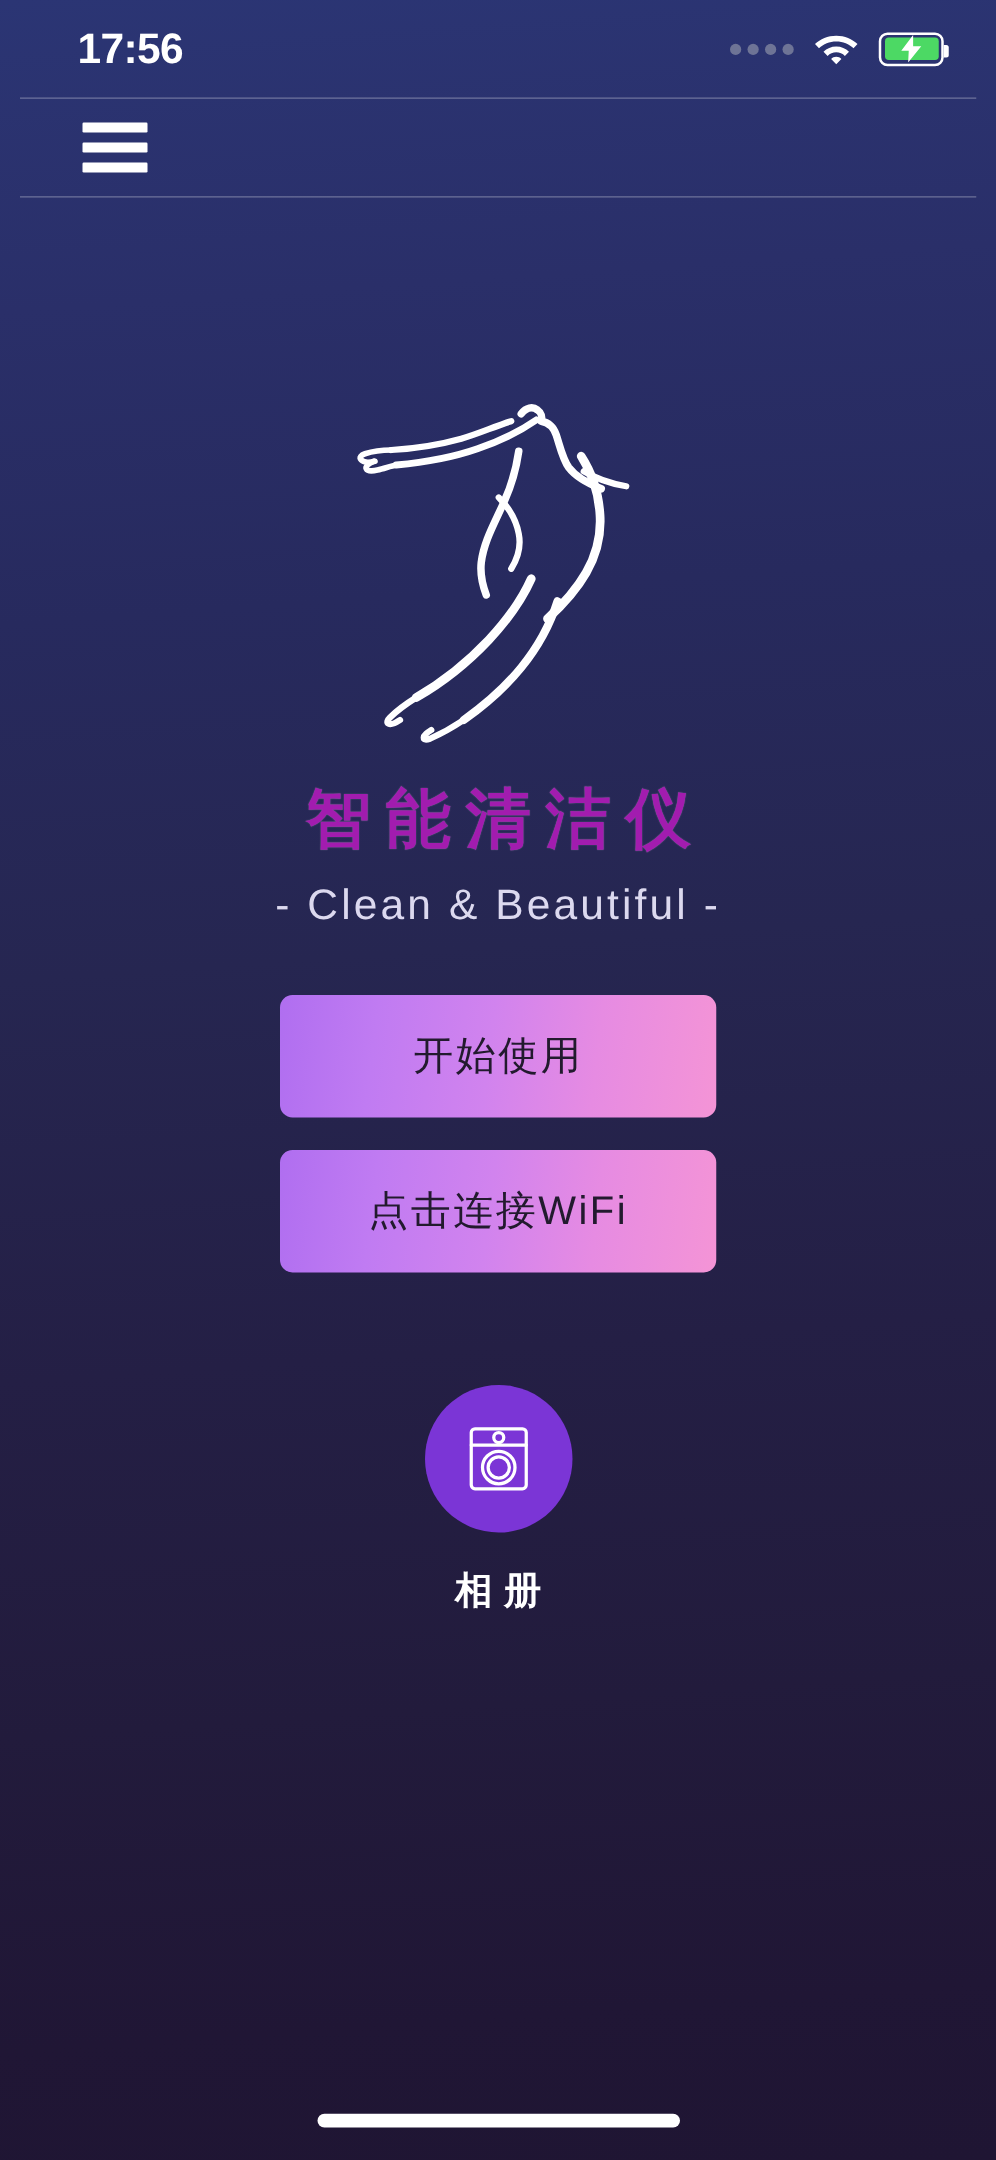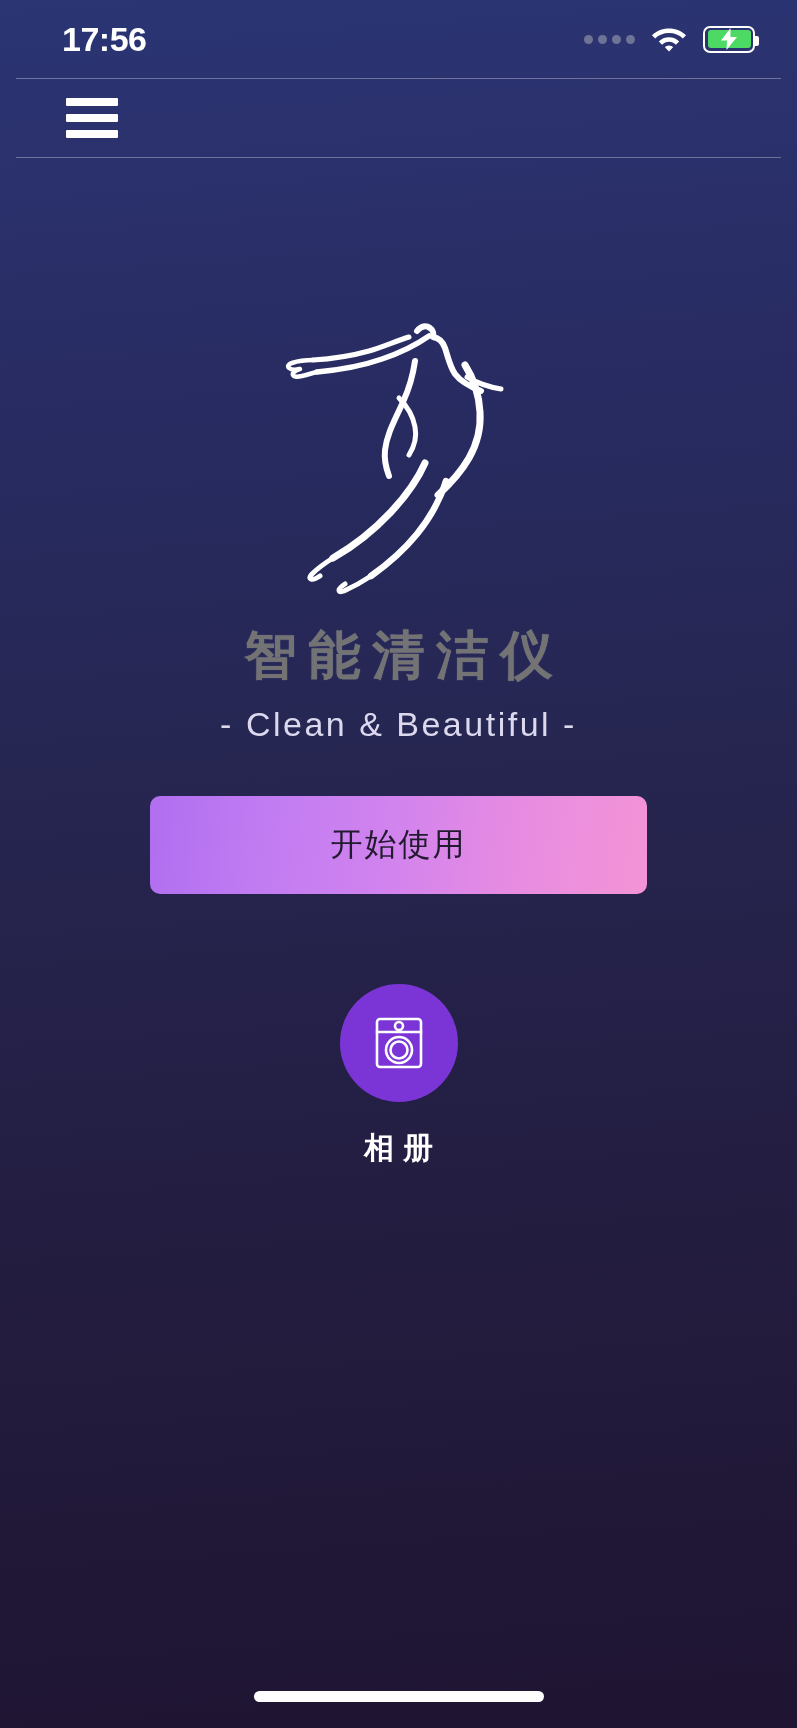--- a/index.html
+++ b/index.html
@@ -79,36 +79,36 @@
   .hero {
     display:flex; flex-direction:column; align-items:center;
   }
   .logo-wrap {
     margin-top:145px; width:300px; height:300px;
     display:flex; align-items:center; justify-content:center;
   }
   .logo-wrap svg { width:100%; height:100%; }
   .app-title {
     margin-top:18px;
-    color:#737373; font-size:52px; font-weight:700;
+    color:#a21caf; font-size:52px; font-weight:700;
     letter-spacing:12px; text-indent:12px;
     text-shadow:0 0 1px rgba(255,255,255,0.4);
   }
   .app-subtitle {
     margin-top:14px;
     color:#dcd9ef; font-size:34px; font-weight:400;
     letter-spacing:2.5px;
   }
   
   .btn-col {
     margin-top:52px;
     display:flex; flex-direction:column; align-items:center; gap:26px;
   }
   .pill-btn {
-    width:497px; height:98px;
+    width:349px; height:98px;
     border-radius:10px; border:none;
     background:linear-gradient(97deg,#b06ef0 0%, #c07bf2 22%, #d183ee 48%, #e68be2 72%, #f494d6 100%);
     color:#221a2e; font-size:32px; font-weight:400;
     font-family:"Liberation Sans","DejaVu Sans",sans-serif;
     letter-spacing:2px;
     display:flex; align-items:center; justify-content:center;
     cursor:pointer;
   }
   
   .shortcuts {
@@ -203,20 +203,21 @@
 
       <path d="M218 74 c10 6 22 10 34 12" stroke-width="5"></path>
     </svg>
   </div>
 
   <div class="app-title">智能清洁仪</div>
   <div class="app-subtitle">- Clean &amp; Beautiful -</div>
 
   <div class="btn-col">
     <button class="pill-btn">开始使用</button>
+    <button class="pill-btn">点击连接WiFi</button>
   </div>
 
   <div class="shortcuts">
 
     <div class="shortcut">
       <div class="circle">
         <svg viewBox="0 0 60 60" fill="none" stroke="#ffffff" stroke-width="2.6" stroke-linecap="round" stroke-linejoin="round">
           <rect x="8" y="6" width="44" height="48" rx="3"></rect>
           <line x1="8" y1="19" x2="52" y2="19"></line>
           <circle cx="30" cy="13" r="4"></circle>

